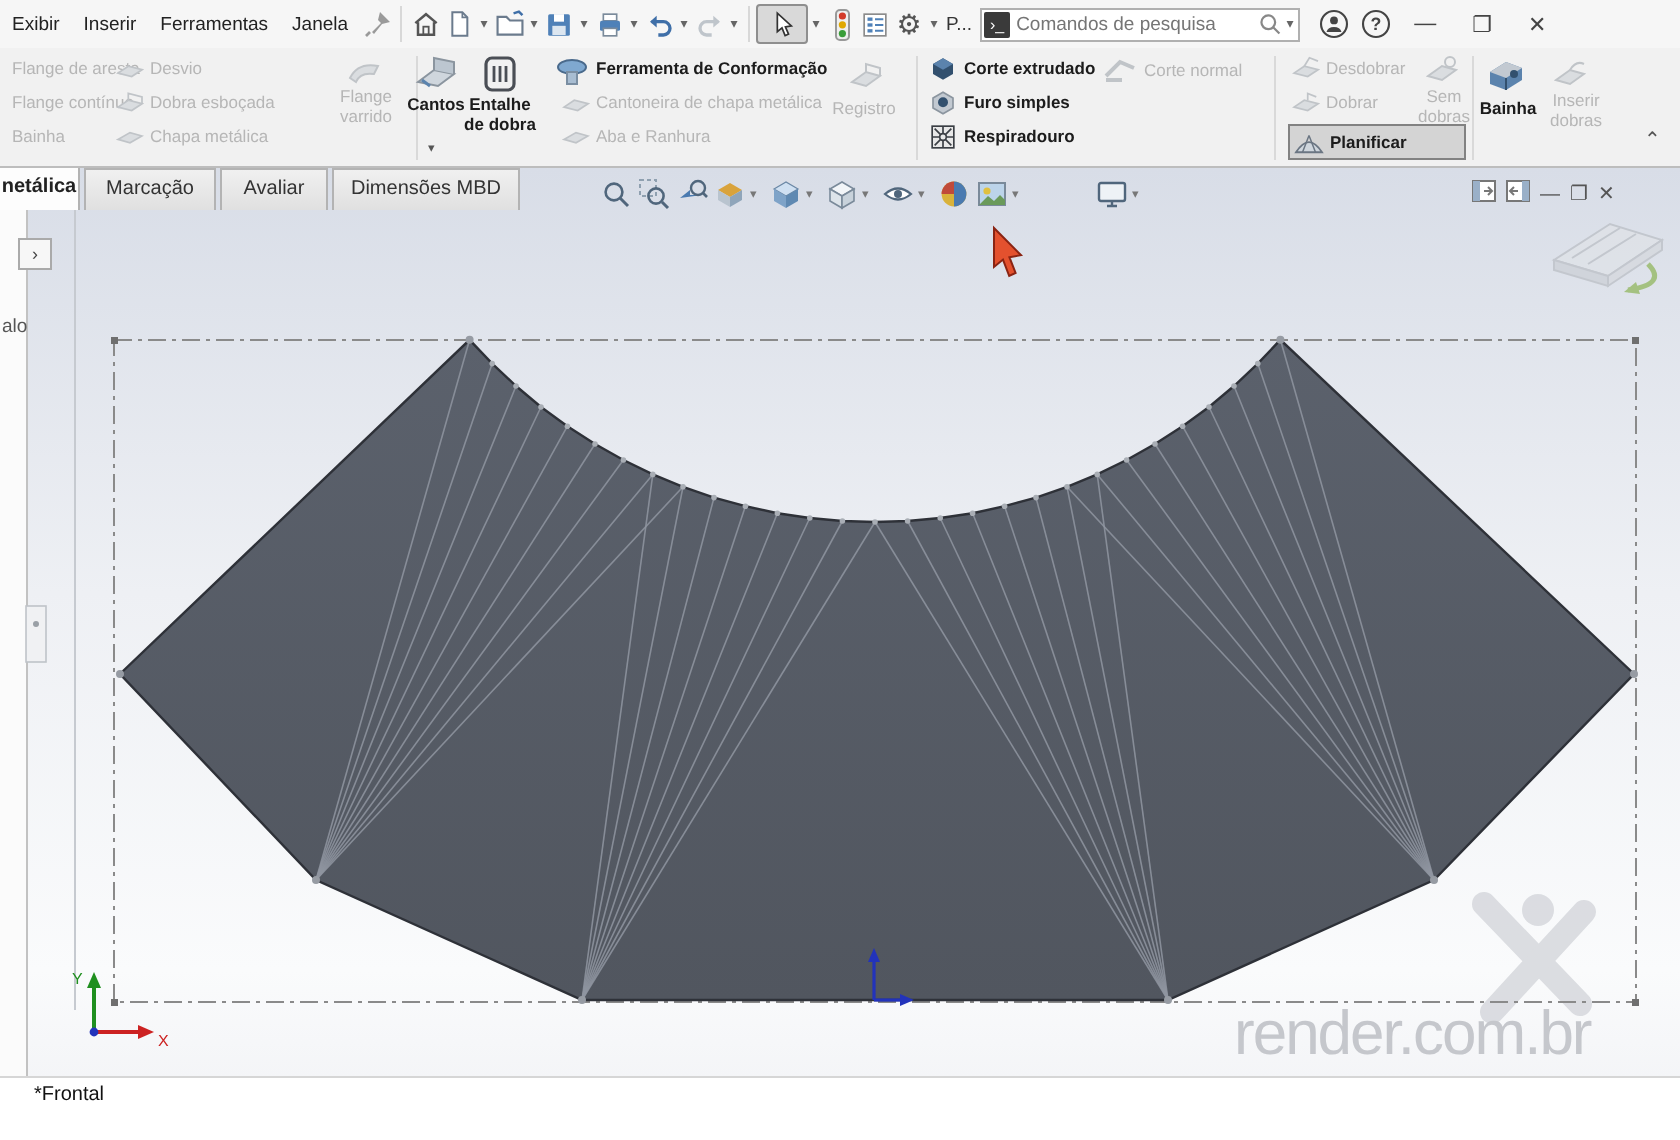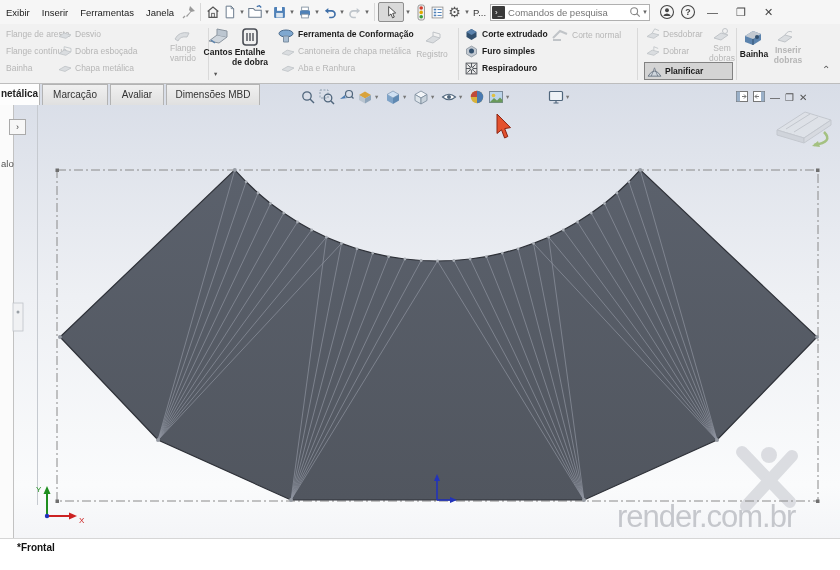--- a/index.html
+++ b/index.html
@@ -35,21 +35,21 @@
   .tabrow { position:absolute; left:0; top:84px; height:21px; z-index:25; }
   .tab { position:absolute; top:0; height:21px; font-size:10px; color:#333; text-align:center; line-height:20px; background:linear-gradient(#f0f0f0,#e0e0e0); border:1px solid #b3b3b3; border-bottom:none; overflow:hidden; white-space:nowrap; }
   .tab.active { background:#fdfdfd; color:#222; border-top:none; border-left:none; }
 
   
   .viewport { position:absolute; left:14px; top:84px; width:826px; height:472px; background:linear-gradient(#d8dde7 0%, #eef0f4 45%, #fafbfc 85%, #f2f3f6 100%); z-index:1; }
   .leftpanel { position:absolute; left:0; top:84px; width:14px; height:472px; background:#fbfbfb; border-right:1px solid #c2c2c2; z-index:5; }
   .expand-btn { position:absolute; left:9px; top:119px; width:17px; height:16px; background:#f7f7f7; border:1px solid #aaa; font-size:9px; color:#444; text-align:center; line-height:14px; z-index:6; }
   .panel-frag { position:absolute; left:1px; top:158px; font-size:9.5px; color:#555; z-index:6; }
   .view-label-strip { position:absolute; left:0; top:538px; width:840px; height:18px; background:#fff; border-top:1px solid #d6d6d6; z-index:20; }
-  .view-label { position:absolute; left:17px; top:3px; font-size:10px; font-weight:700; color:#111; }
+  .view-label { position:absolute; left:17px; top:3px; font-size:10px; font-weight:400; color:#111; }
 
   
   .headsup { position:absolute; left:299px; top:88px; display:flex; align-items:center; gap:2px; z-index:26; }
   .hicon { width:17px; height:17px; display:flex; align-items:center; justify-content:center; }
   .hcaret { font-size:6.5px; color:#777; width:7px; }
 
   
   .docctl { position:absolute; left:736px; top:88px; display:flex; align-items:center; gap:5px; z-index:26; }
   .docctl .g { font-size:10px; color:#555; }
 
@@ -303,21 +303,21 @@
         <path d="M3 7 L11 10 L19 5 L11 2 Z" fill="#c2c9d1"></path>
         <path d="M11 10 L11 16" stroke="#32506e"></path>
         <circle cx="15" cy="8" r="2" fill="#32506e"></circle>
       </svg>
     <span class="bigbtn-label" style="left:738px; top:26px; width:32px;">Bainha</span>
 
     <svg class="ricon" style="left:776px;top:5px;" width="18" height="16" viewBox="0 0 18 16">
         <path d="M2 11 L9 6 L16 8 L9 13 Z" fill="#dadde0" stroke="#c0c4c8"></path>
         <path d="M9 6 Q12 1 16 3" fill="none" stroke="#c0c4c8"></path>
       </svg>
-    <span class="bigbtn-label off" style="left:766px; top:22px; width:44px;font-weight:bold;">Inserir dobras</span>
+    <span class="bigbtn-label off" style="left:766px; top:22px; width:44px;">Inserir dobras</span>
 
     <span class="collapse">⌃</span>
   </div>
 
   <div class="viewport"></div>
   <div class="leftpanel"></div>
   <div class="expand-btn">›</div>
   <div class="panel-frag">alo</div>
 
   <div class="tabrow">

